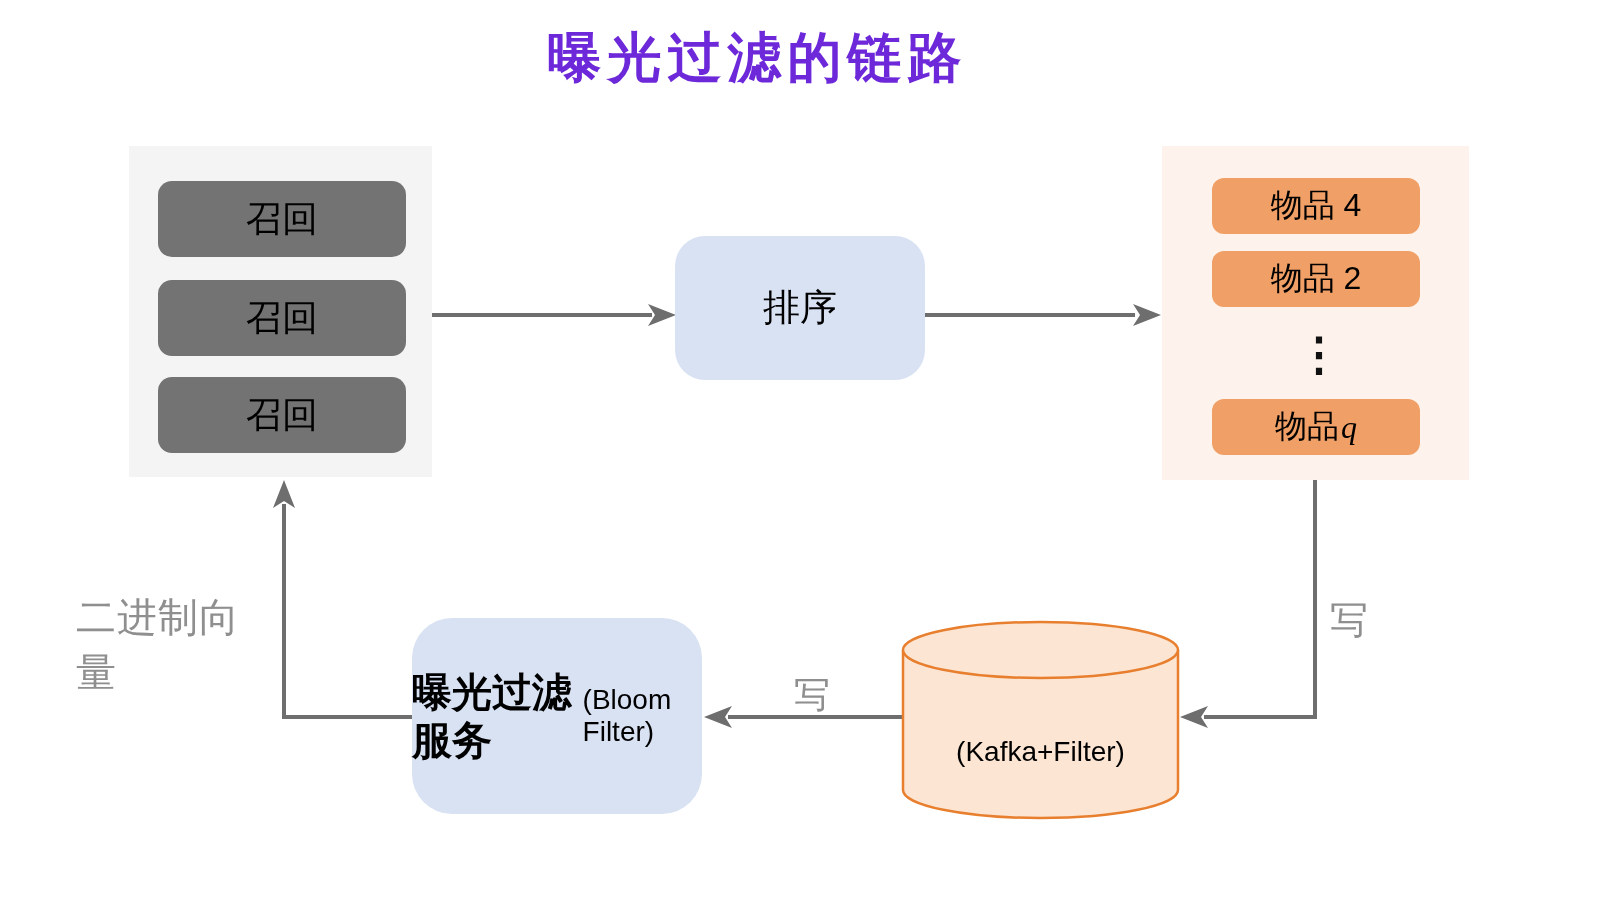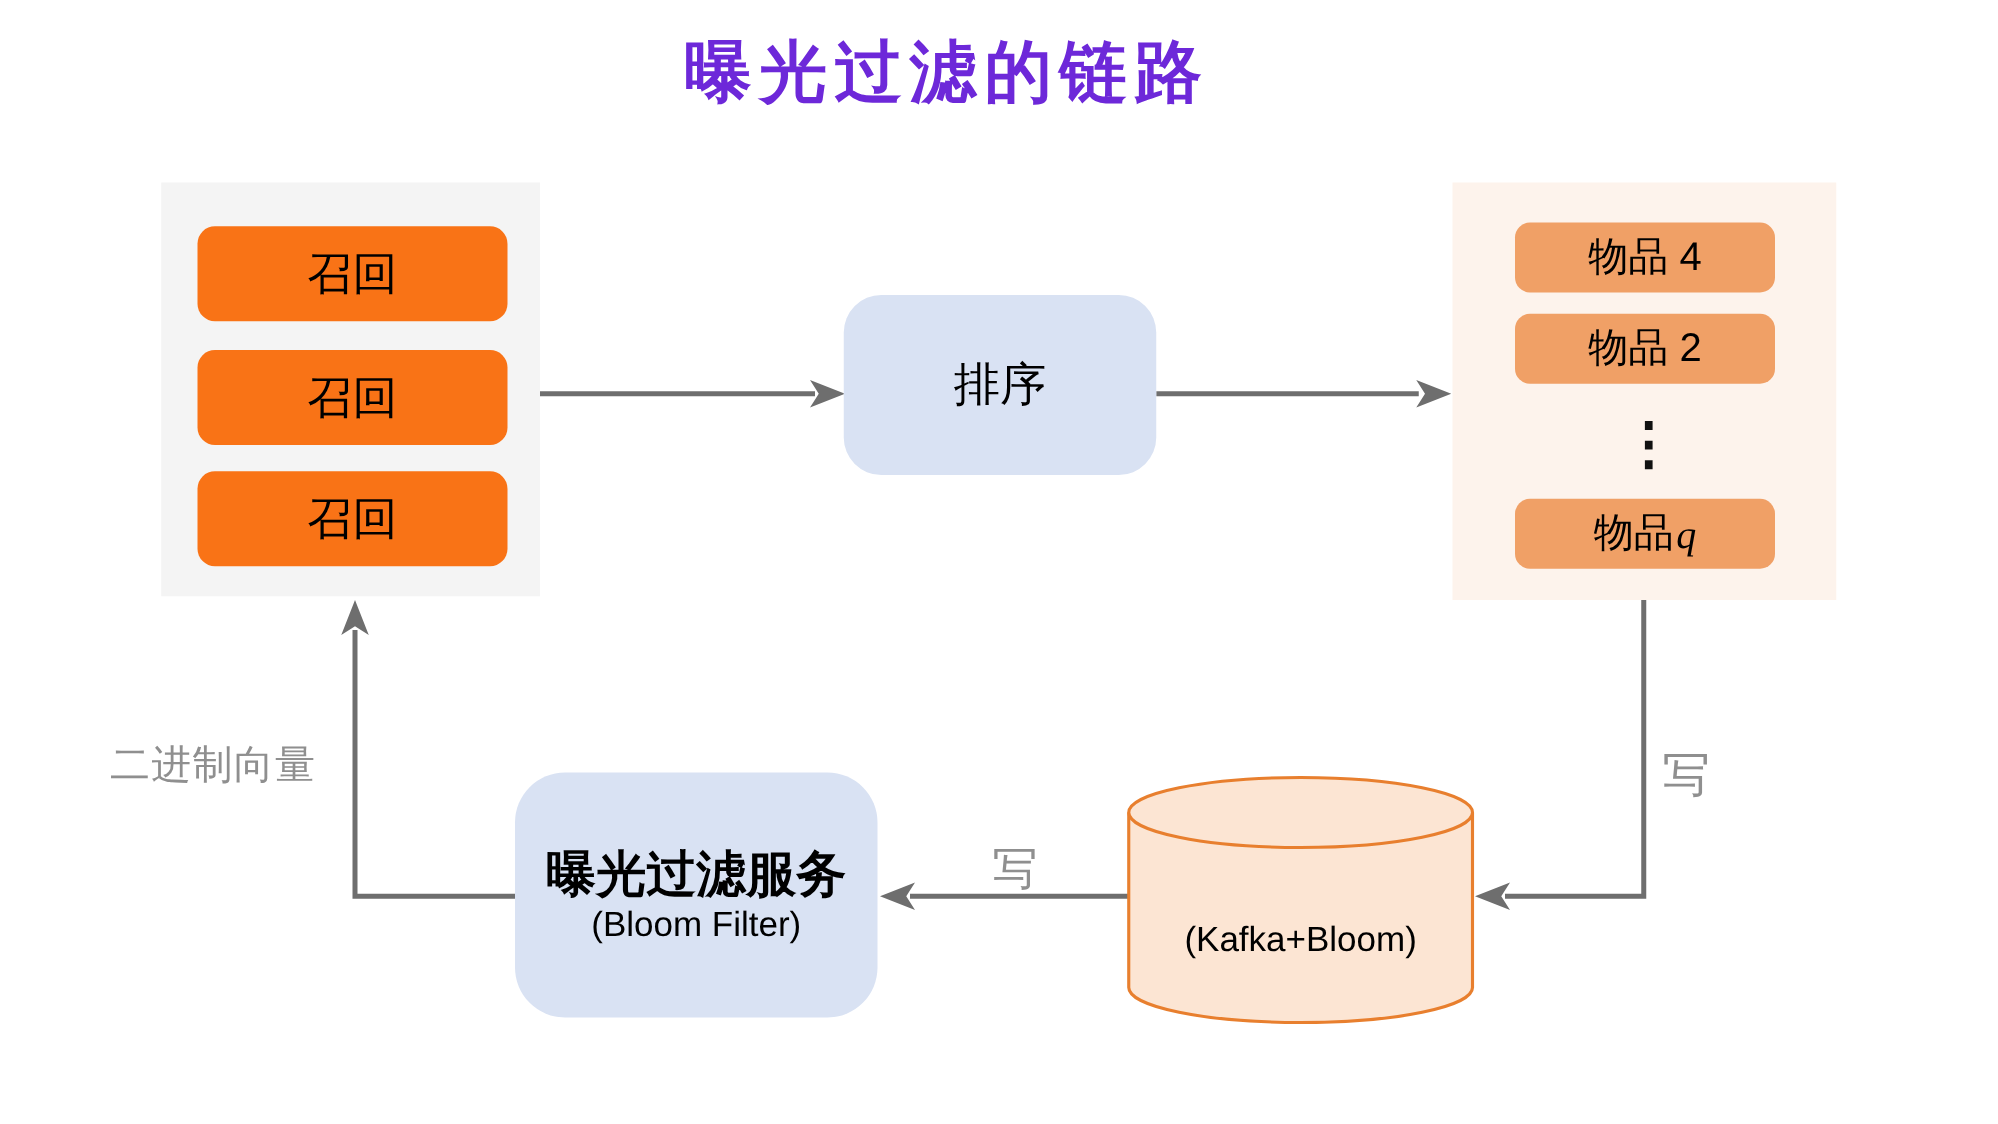--- a/index.html
+++ b/index.html
@@ -9,48 +9,48 @@
   }
   .abs{position:absolute;}
   .title{
     left:0;top:22px;width:1515px;text-align:center;
     font-family:Liberation Sans, sans-serif;font-weight:900;font-size:54px;color:#6d28d9;
     letter-spacing:6px;
   }
   .panel-gray{left:129px;top:146px;width:303px;height:331px;background:#f4f4f4;}
   .panel-cream{left:1162px;top:146px;width:307px;height:334px;background:#fdf3ec;}
   .bluebox{
-    background:#f97316;border-radius:14px;left:158px;width:248px;height:76px;
+    background:#737373;border-radius:14px;left:158px;width:248px;height:76px;
     display:flex;align-items:center;justify-content:center;
     font-size:36px;font-weight:500;
   }
   .rankbox{
     background:#d9e2f3;border-radius:30px;left:675px;top:236px;width:250px;height:144px;
     display:flex;align-items:center;justify-content:center;
     font-size:37px;font-weight:500;
   }
   .itembox{
     background:#f0a066;border-radius:12px;left:1212px;width:208px;height:56px;
     display:flex;align-items:center;justify-content:center;
     font-size:32px;font-weight:500;
   }
   .itembox i{font-family:"Liberation Serif", serif;font-style:italic;margin-left:2px;}
   .vdots{
     left:1296px;top:328px;width:40px;text-align:center;
     font-size:46px;font-weight:bold;line-height:52px;color:#111;
   }
   .filterbox{
     background:#d9e2f3;border-radius:40px;left:412px;top:618px;width:290px;height:196px;
-    display:flex;flex-direction:column;align-items:center;justify-content:center;
+    display:flex;flex-direction:row;align-items:center;justify-content:center;
   }
   .node-main{font-size:40px;font-weight:600;line-height:48px;}
   .node-sub{font-size:28px;font-weight:400;line-height:32px;}
   .cyl-label{left:903px;width:275px;text-align:center;}
   .edge-label{color:#8f8f8f;font-weight:500;}
-  .lbl-binary{left:88px;top:590px;width:204px;font-size:32px;letter-spacing:1px;}
+  .lbl-binary{left:76px;top:590px;width:204px;font-size:40px;letter-spacing:1px;}
   .lbl-write-right{left:1330px;top:595px;font-size:38px;}
   .lbl-write-mid{left:794px;top:671px;font-size:36px;}
   svg{position:absolute;left:0;top:0;}
 </style>
 </head>
 <body>
 
 <div id="stage">
 
   <div class="abs panel-gray"></div>
@@ -98,21 +98,21 @@
   </div>
   <div class="abs itembox" style="top:251px">
     <span>物品 2</span>
   </div>
   <div class="abs vdots">⋮</div>
   <div class="abs itembox" style="top:399px">
     <span>物品 </span>
       <i>q</i>
   </div>
 
-  <div class="abs cyl-label node-sub" style="top:736px">(Kafka+Bloom)</div>
+  <div class="abs cyl-label node-sub" style="top:736px">(Kafka+Filter)</div>
 
   <div class="abs filterbox">
     <div class="node-main">曝光过滤服务</div>
     <div class="node-sub">(Bloom Filter)</div>
   </div>
 
   <div class="abs edge-label lbl-binary">二进制向量</div>
   <div class="abs edge-label lbl-write-right">写</div>
   <div class="abs edge-label lbl-write-mid">写</div>
 

